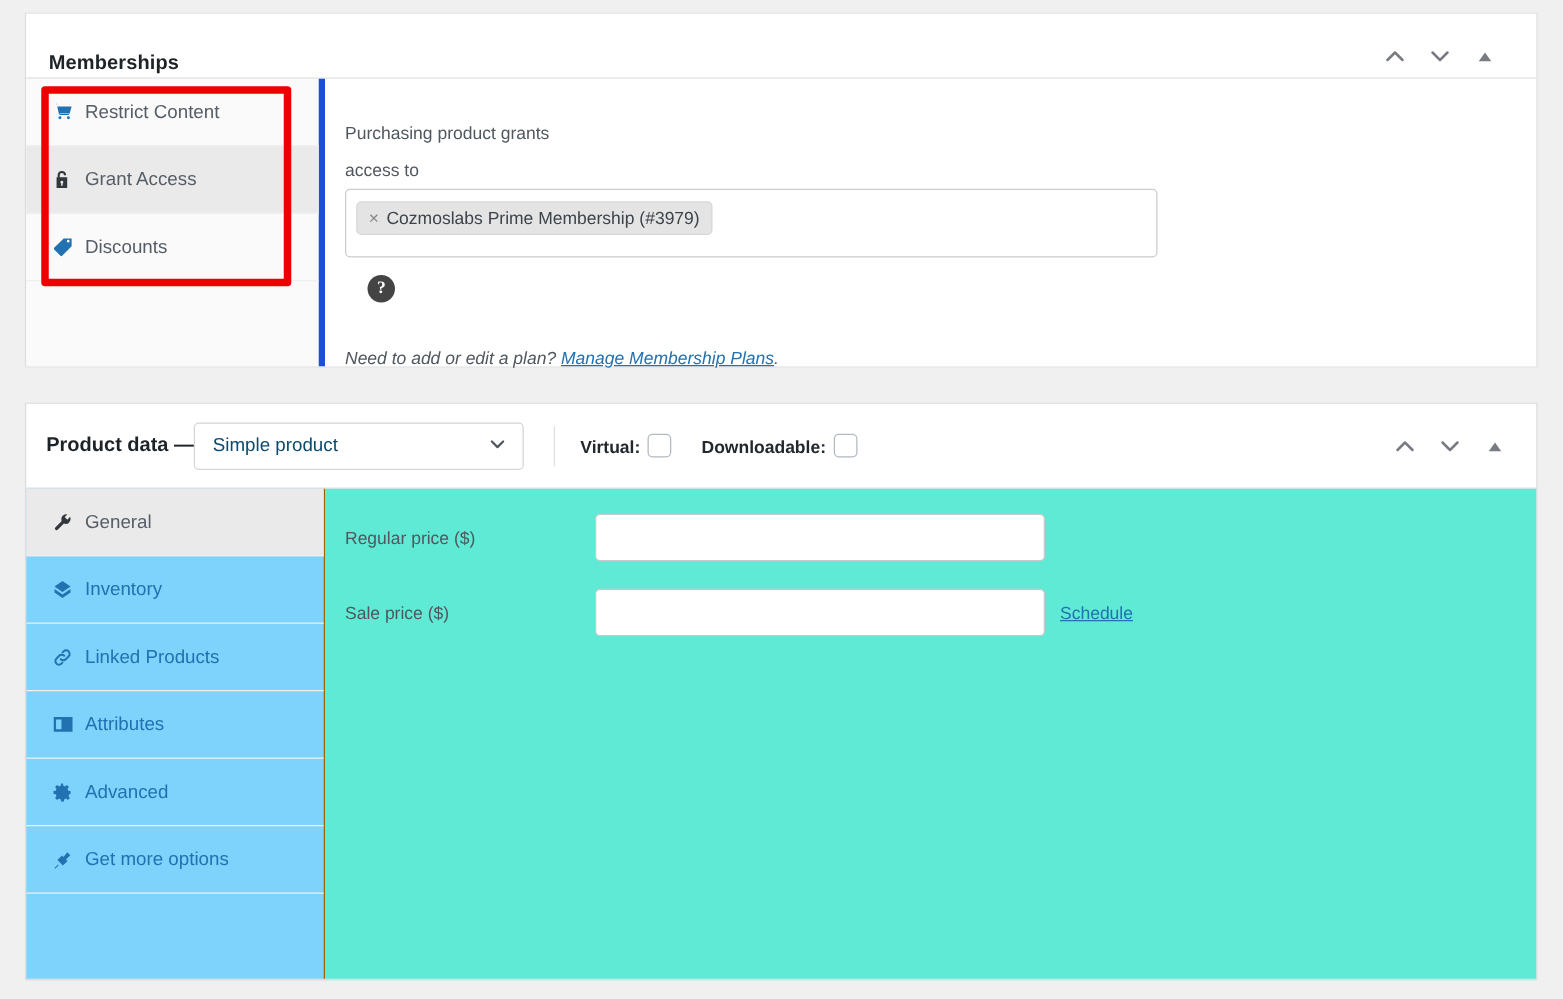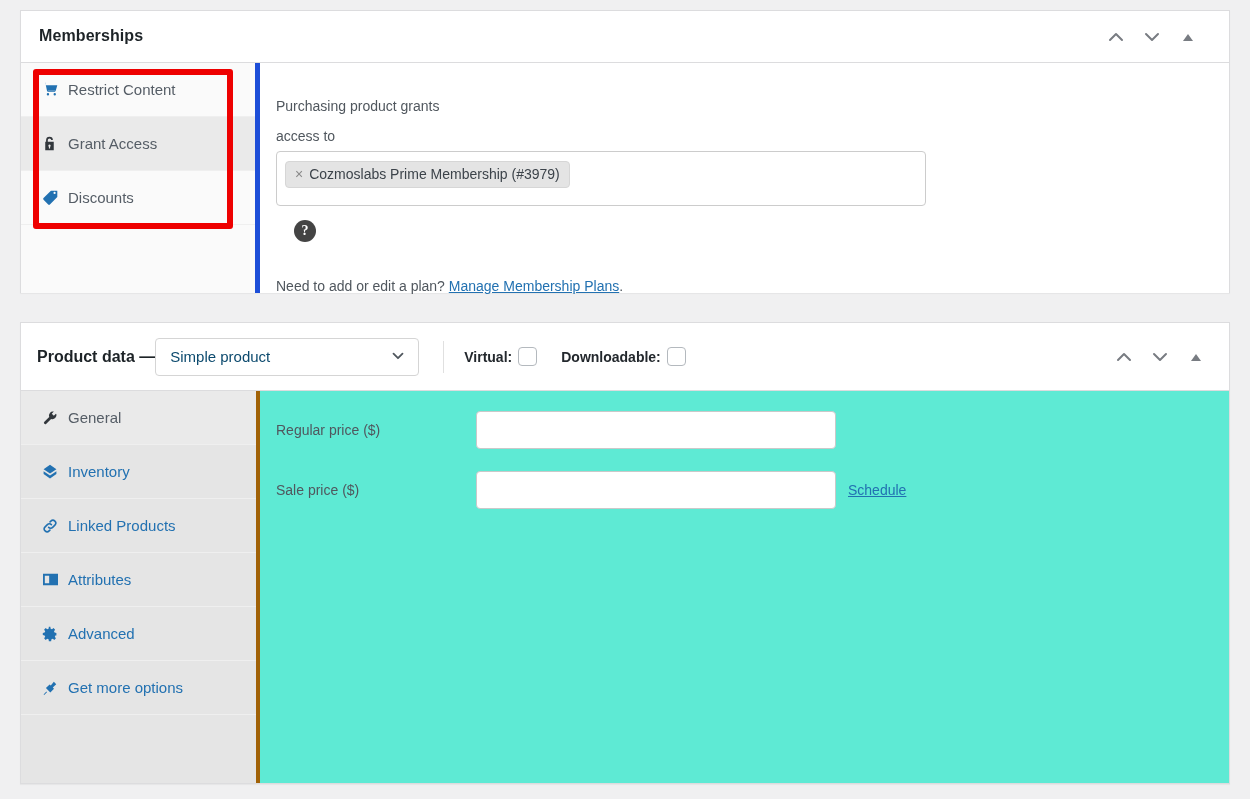--- a/index.html
+++ b/index.html
@@ -14,21 +14,21 @@
 
   
   .postbox {
     position: absolute;
     background: #fff;
     border: 1px solid #dcdcde;
     box-shadow: 0 1px 1px rgba(0,0,0,.04);
   }
   .postbox-header {
     display: flex;
-    align-items: center;
+    align-items: flex-end;
     height: 52px;
     border-bottom: 1px solid #dcdcde;
     padding: 0 16px 0 18px;
     background: #fff;
   }
   .postbox-title {
     font-size: 16px;
     font-weight: bold;
     color: #1d2327;
     line-height: 1.4;
@@ -116,20 +116,21 @@
     background: #444; color: #fff;
     font-size: 14px; font-weight: bold;
     display: flex; align-items: center; justify-content: center;
     margin-left: 18px; margin-top: 14px;
     cursor: pointer;
     font-family: "Liberation Serif", serif;
   }
   .note {
     margin-top: 36px;
     font-size: 14px;
+    font-style: italic;
     color: #50575e;
   }
   .note a { color: #2271b1; text-decoration: underline; }
 
   
   #highlight-box {
     position: absolute;
     left: 12px; top: 58px;
     width: 200px; height: 160px;
     border: 6px solid #ee0000;
@@ -169,22 +170,22 @@
     border: 1px solid #b4b9be;
     border-radius: 4px;
     background: #fff;
     margin-left: 6px;
     cursor: pointer;
   }
 
   .pd-body { display: flex; height: 392px; }
   .pd-sidebar {
     width: 239px;
-    background: #e5e5e5;
-    border-right: 4px solid #a16207;
+    background: #7dd3fc;
+    border-right: 1px solid #a16207;
   }
   .pd-tab {
     display: flex;
     align-items: center;
     height: 54px;
     padding-left: 21px;
     font-size: 15px;
     color: #2271b1;
     border-bottom: 1px solid #efefef;
     cursor: pointer;

